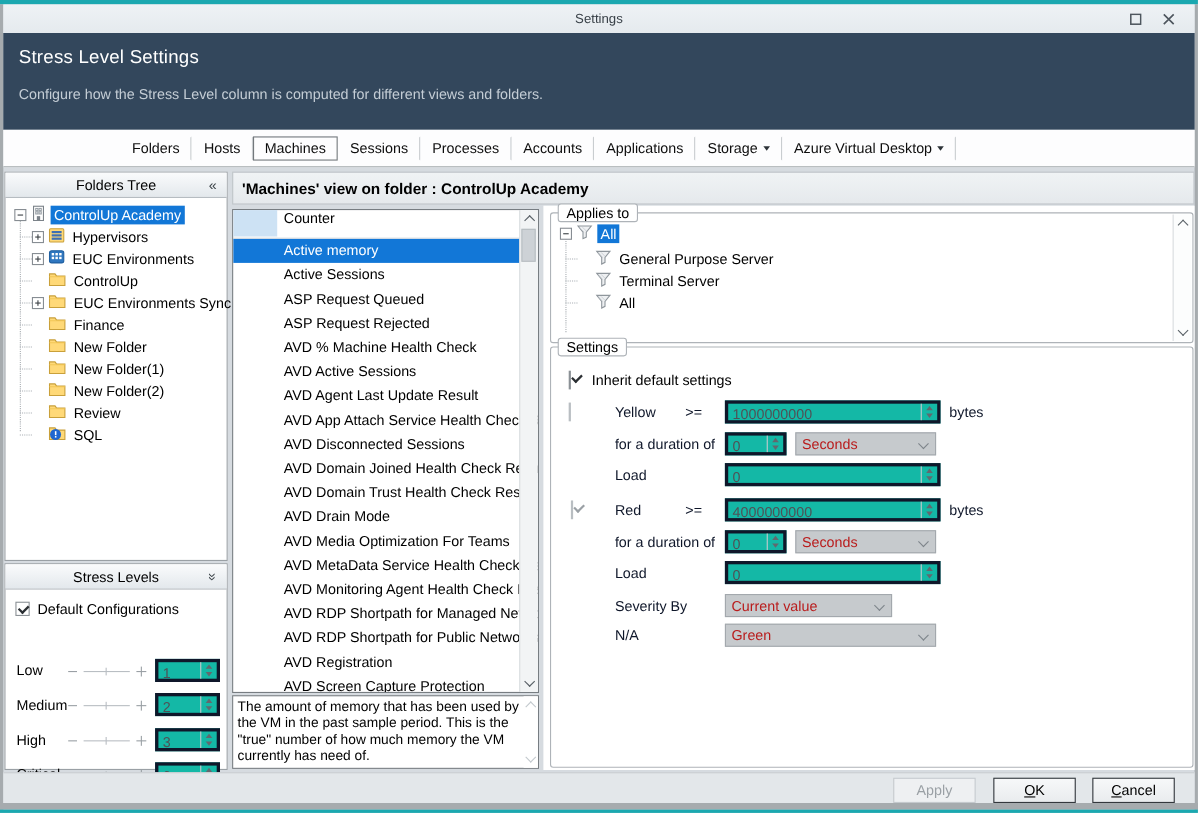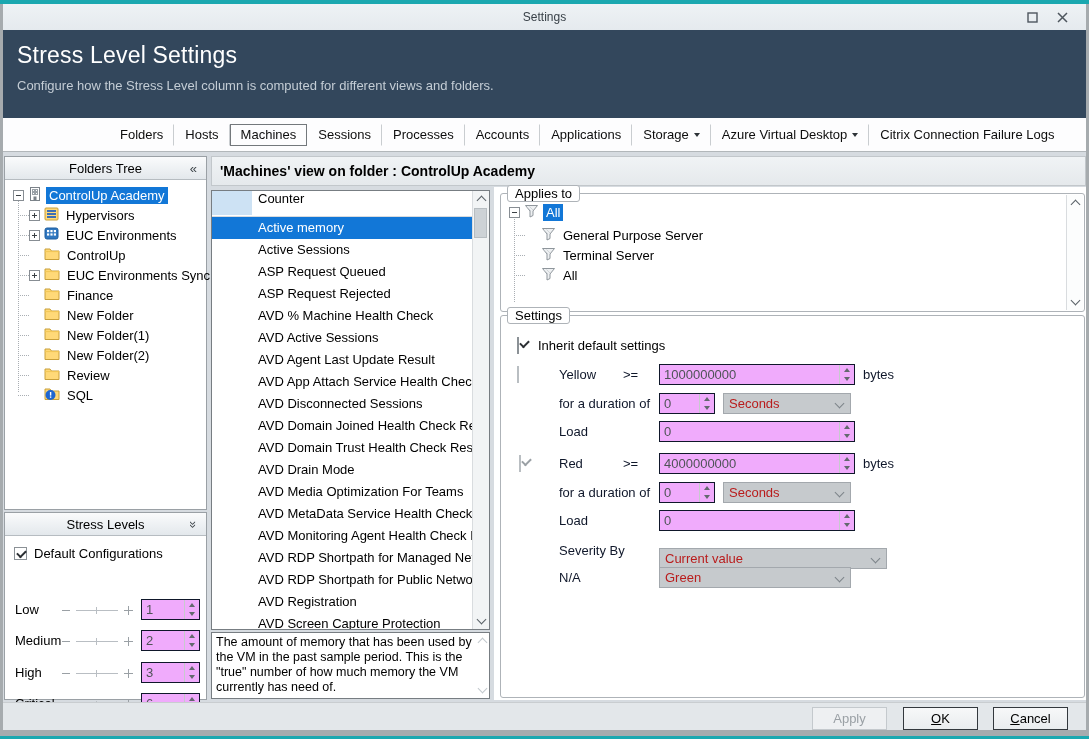--- a/index.html
+++ b/index.html
@@ -14,21 +14,21 @@
   .edge-b{left:0;top:730px;width:1089px;height:6px;background:#a6abae;}
   .teal-bot{left:0;top:736px;width:1089px;height:3px;background:#1ba8b0;}
 
   
   .titlebar{left:3px;top:4px;width:1083px;height:26px;background:linear-gradient(#eef2f5,#e5eaee);}
   .tb-title{position:absolute;left:0;right:0;top:6px;text-align:center;font-size:12px;color:#394148;}
   .win-btn{position:absolute;top:5px;width:24px;height:18px;display:flex;align-items:center;justify-content:center;cursor:default;}
 
   
   .hero{left:3px;top:30px;width:1083px;height:88px;background:#33475c;}
-  .hero-title{position:absolute;left:14px;top:12px;font-size:23px;color:#ffffff;letter-spacing:.2px;}
+  .hero-title{position:absolute;left:14px;top:12px;font-size:17px;color:#ffffff;letter-spacing:.2px;}
   .hero-sub{position:absolute;left:14px;top:48px;font-size:13px;color:#c4cdd5;}
 
   
   .tabbar{left:3px;top:118px;width:1083px;height:34px;background:#fdfdfe;border-bottom:1px solid #b2b7ba;display:flex;align-items:center;padding-left:106px;}
   .tab{display:flex;align-items:center;gap:5px;padding:3px 10px;height:22px;border:1px solid transparent;border-right:1px solid #c9cdd0;white-space:nowrap;color:#0d0d0d;cursor:default;}
   .tab.selected{border:1px solid #73787c;}
   .caret{width:0;height:0;border-left:3.5px solid transparent;border-right:3.5px solid transparent;border-top:4px solid #2d3338;}
 
   
   .panel{position:absolute;background:#fff;border:1px solid #9aa0a5;}
@@ -49,21 +49,21 @@
   .vline{position:absolute;border-left:1px dotted #a9aeb3;}
   .stubrow::before{content:"";position:absolute;left:13px;top:10px;width:11px;border-top:1px dotted #a9aeb3;}
 
   
   .cb{width:13px;height:13px;border:1px solid #8b9196;background:#fff;position:relative;flex:none;}
   .cb.checked::after{content:"";position:absolute;left:2px;top:2px;width:7px;height:4px;border-left:2px solid #2b2f33;border-bottom:2px solid #2b2f33;transform:rotate(-45deg);}
   .cb.dis{border-color:#b9bec2;background:#f2f3f4;}
   .cb.dis.checked::after{border-color:#9aa0a5;}
 
   
-  .spin{position:absolute;height:21px;border:1px solid #0f172a;background:#f0abfc;display:flex;}
+  .spin{position:absolute;height:21px;border:3px solid #0f172a;background:#14b8a6;display:flex;}
   .spin .v{flex:1;font-size:13px;color:#4e5357;padding:2px 0 0 4px;overflow:hidden;}
   .spin .sbtns{width:15px;border-left:1px solid #c6cacd;display:flex;flex-direction:column;}
   .spin .sb2{flex:1;display:flex;align-items:center;justify-content:center;}
   .tri-up{width:0;height:0;border-left:3px solid transparent;border-right:3px solid transparent;border-bottom:4px solid #62686e;}
   .tri-down{width:0;height:0;border-left:3px solid transparent;border-right:3px solid transparent;border-top:4px solid #62686e;}
 
   
   .dd{position:absolute;height:21px;border:1px solid #a3a8ad;background:#c6cacd;display:flex;align-items:center;padding-left:5px;color:#b91c1c;font-size:13px;}
   .ddchev{position:absolute;right:7px;top:6px;width:7px;height:7px;border-right:1px solid #7d848a;border-bottom:1px solid #7d848a;transform:rotate(45deg);}
 
@@ -166,23 +166,20 @@
     <div class="tab">
         <span>Applications</span>
       </div>
     <div class="tab">
         <span>Storage</span>
         <span class="caret"></span>
       </div>
     <div class="tab">
         <span>Azure Virtual Desktop</span>
         <span class="caret"></span>
-      </div>
-    <div class="tab" style="border-right:none;">
-        <span>Citrix Connection Failure Logs</span>
       </div>
   </div>
 
   <div class="panel" style="left:4px;top:156px;width:203px;height:354px;">
     <div class="panel-h">
       <span>Folders Tree</span>
       <span class="chev">«</span>
     </div>
     <div class="tree" style="padding-top:5px;">
       <div class="vline" style="left:13px;top:18px;height:194px;"></div>
@@ -582,21 +579,21 @@
           <span class="sb2">
             <span class="tri-up"></span>
           </span>
           <span class="sb2">
             <span class="tri-down"></span>
           </span>
         </span>
       </span>
 
     <span class="lblpos graytxt" style="left:58px;top:227px;">Severity By</span>
-    <span class="dd" style="left:158px;top:232px;width:228px;">
+    <span class="dd" style="left:158px;top:224px;width:152px;">
         <span>Current value</span>
         <span class="ddchev"></span>
       </span>
 
     <span class="lblpos graytxt" style="left:58px;top:254px;">N/A</span>
     <span class="dd" style="left:158px;top:251px;width:192px;">
         <span>Green</span>
         <span class="ddchev"></span>
       </span>
   </div>

